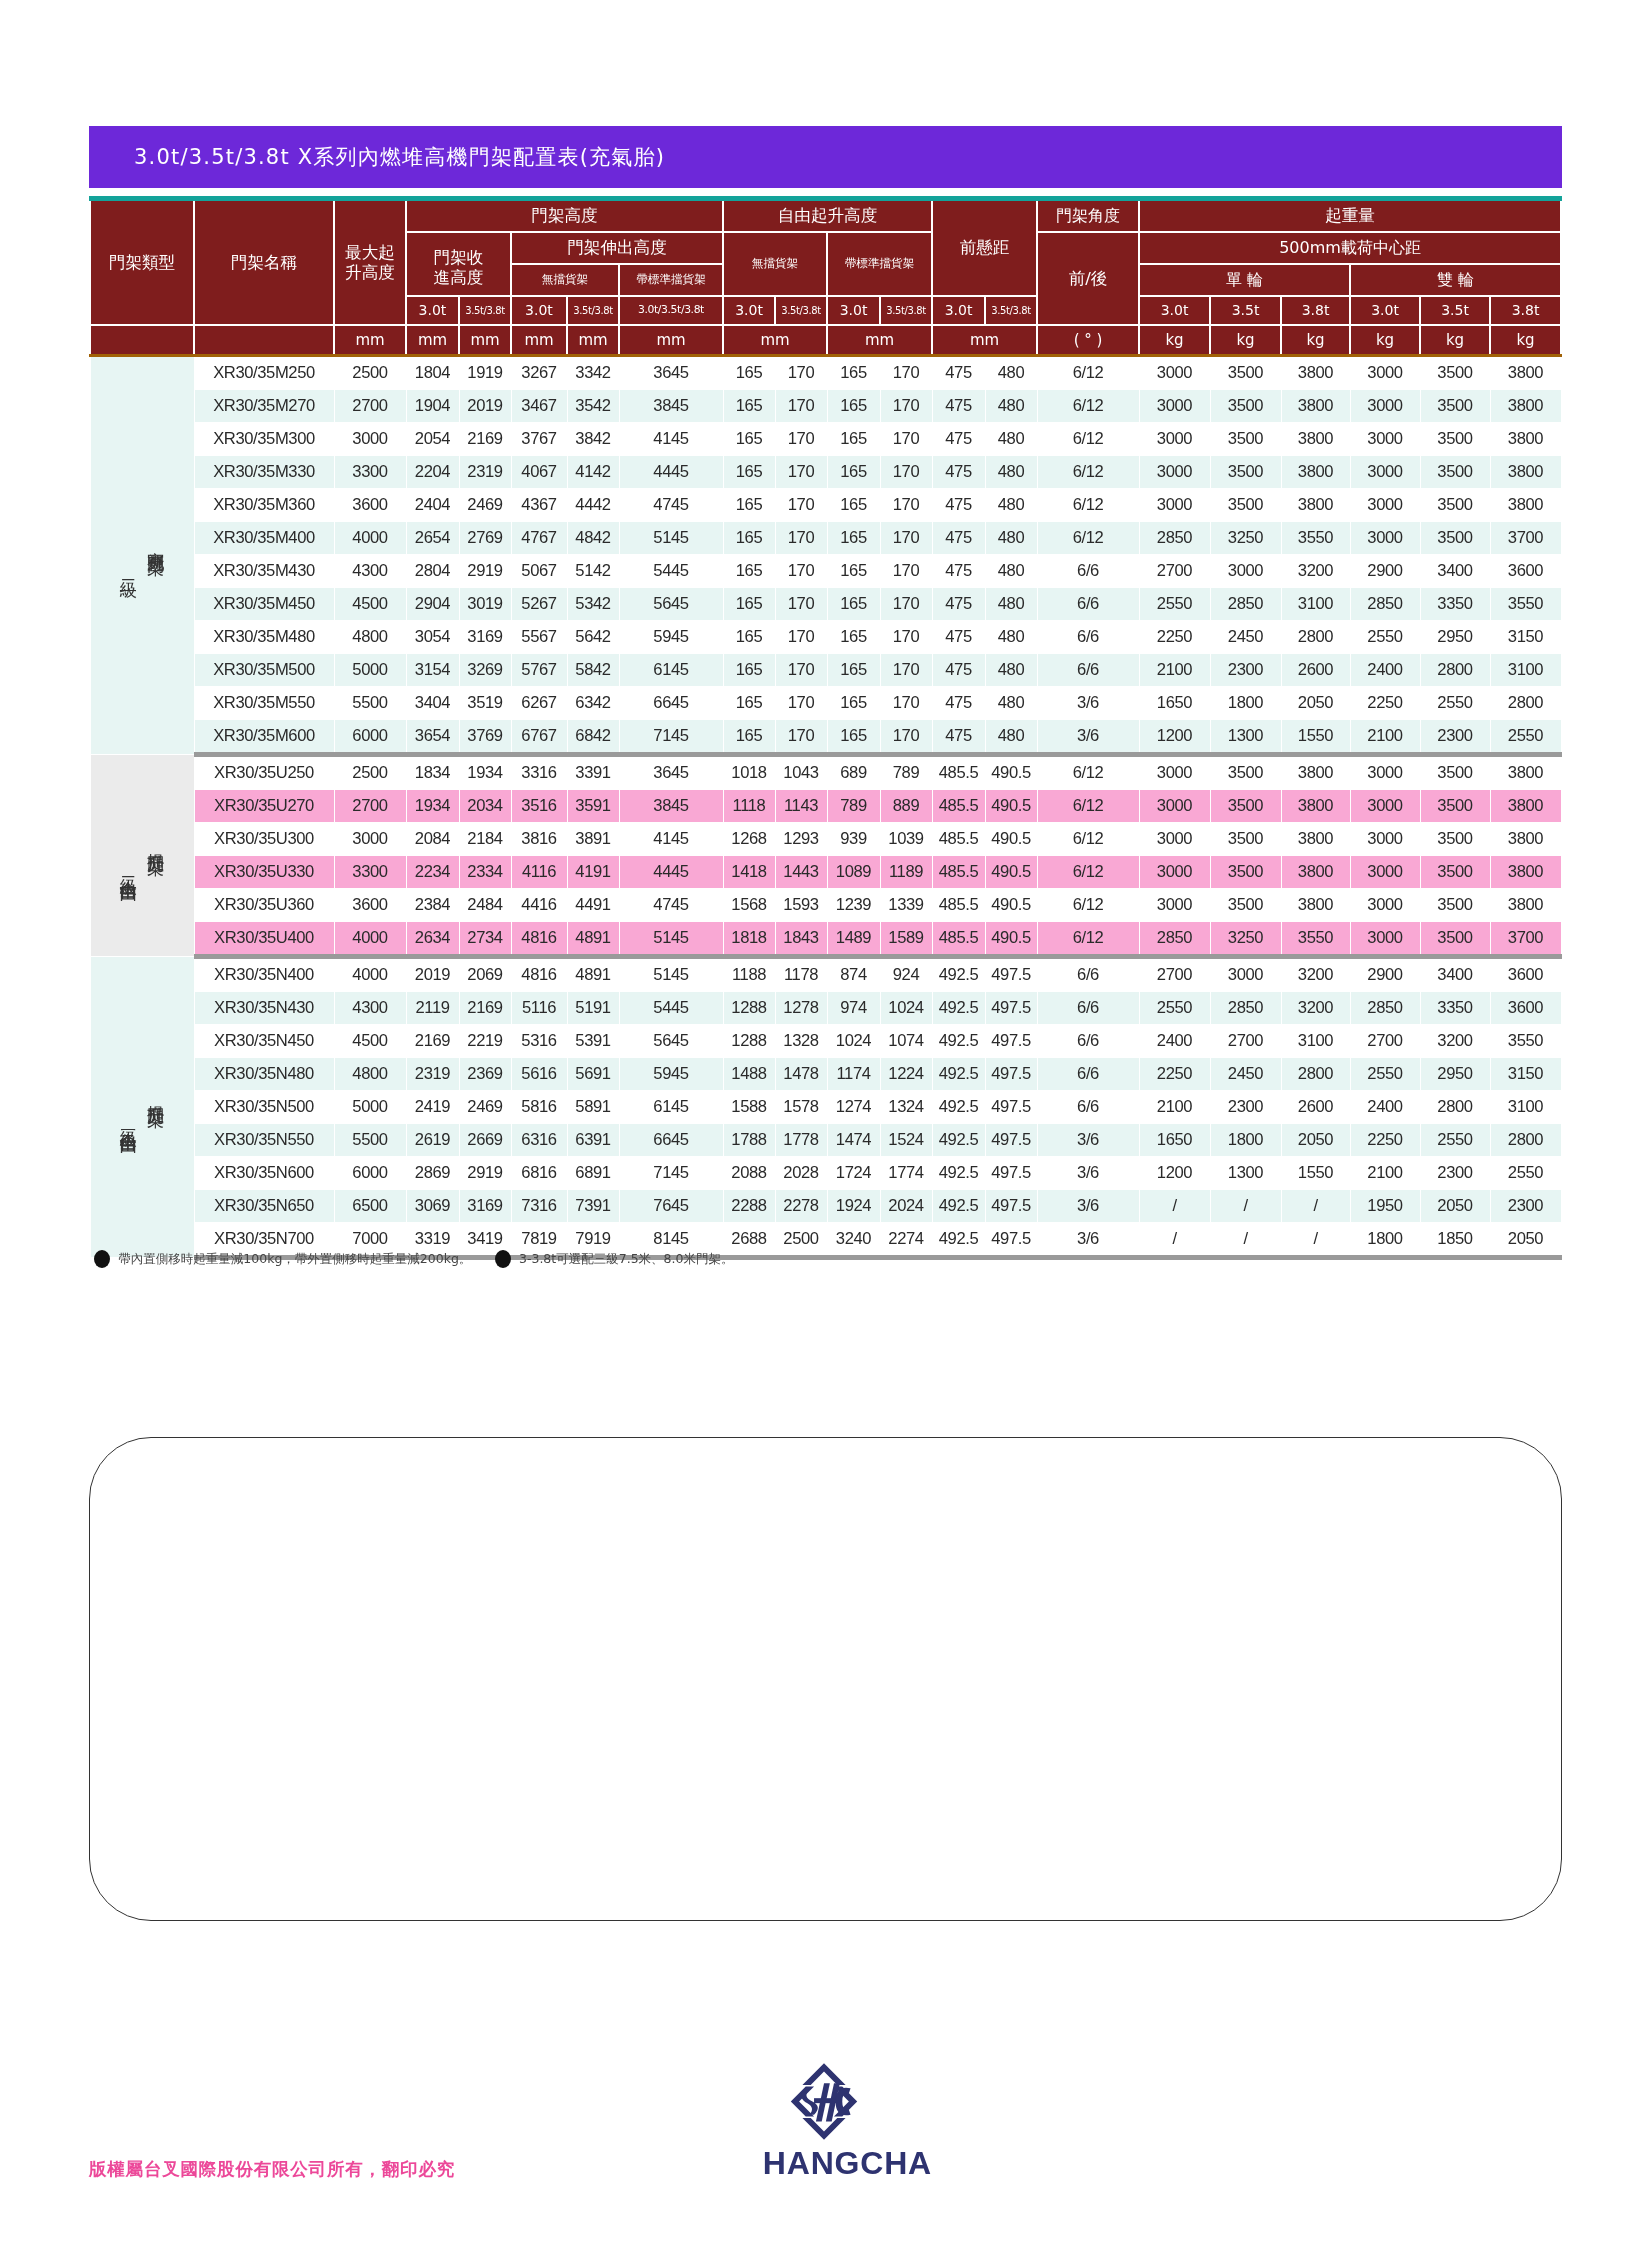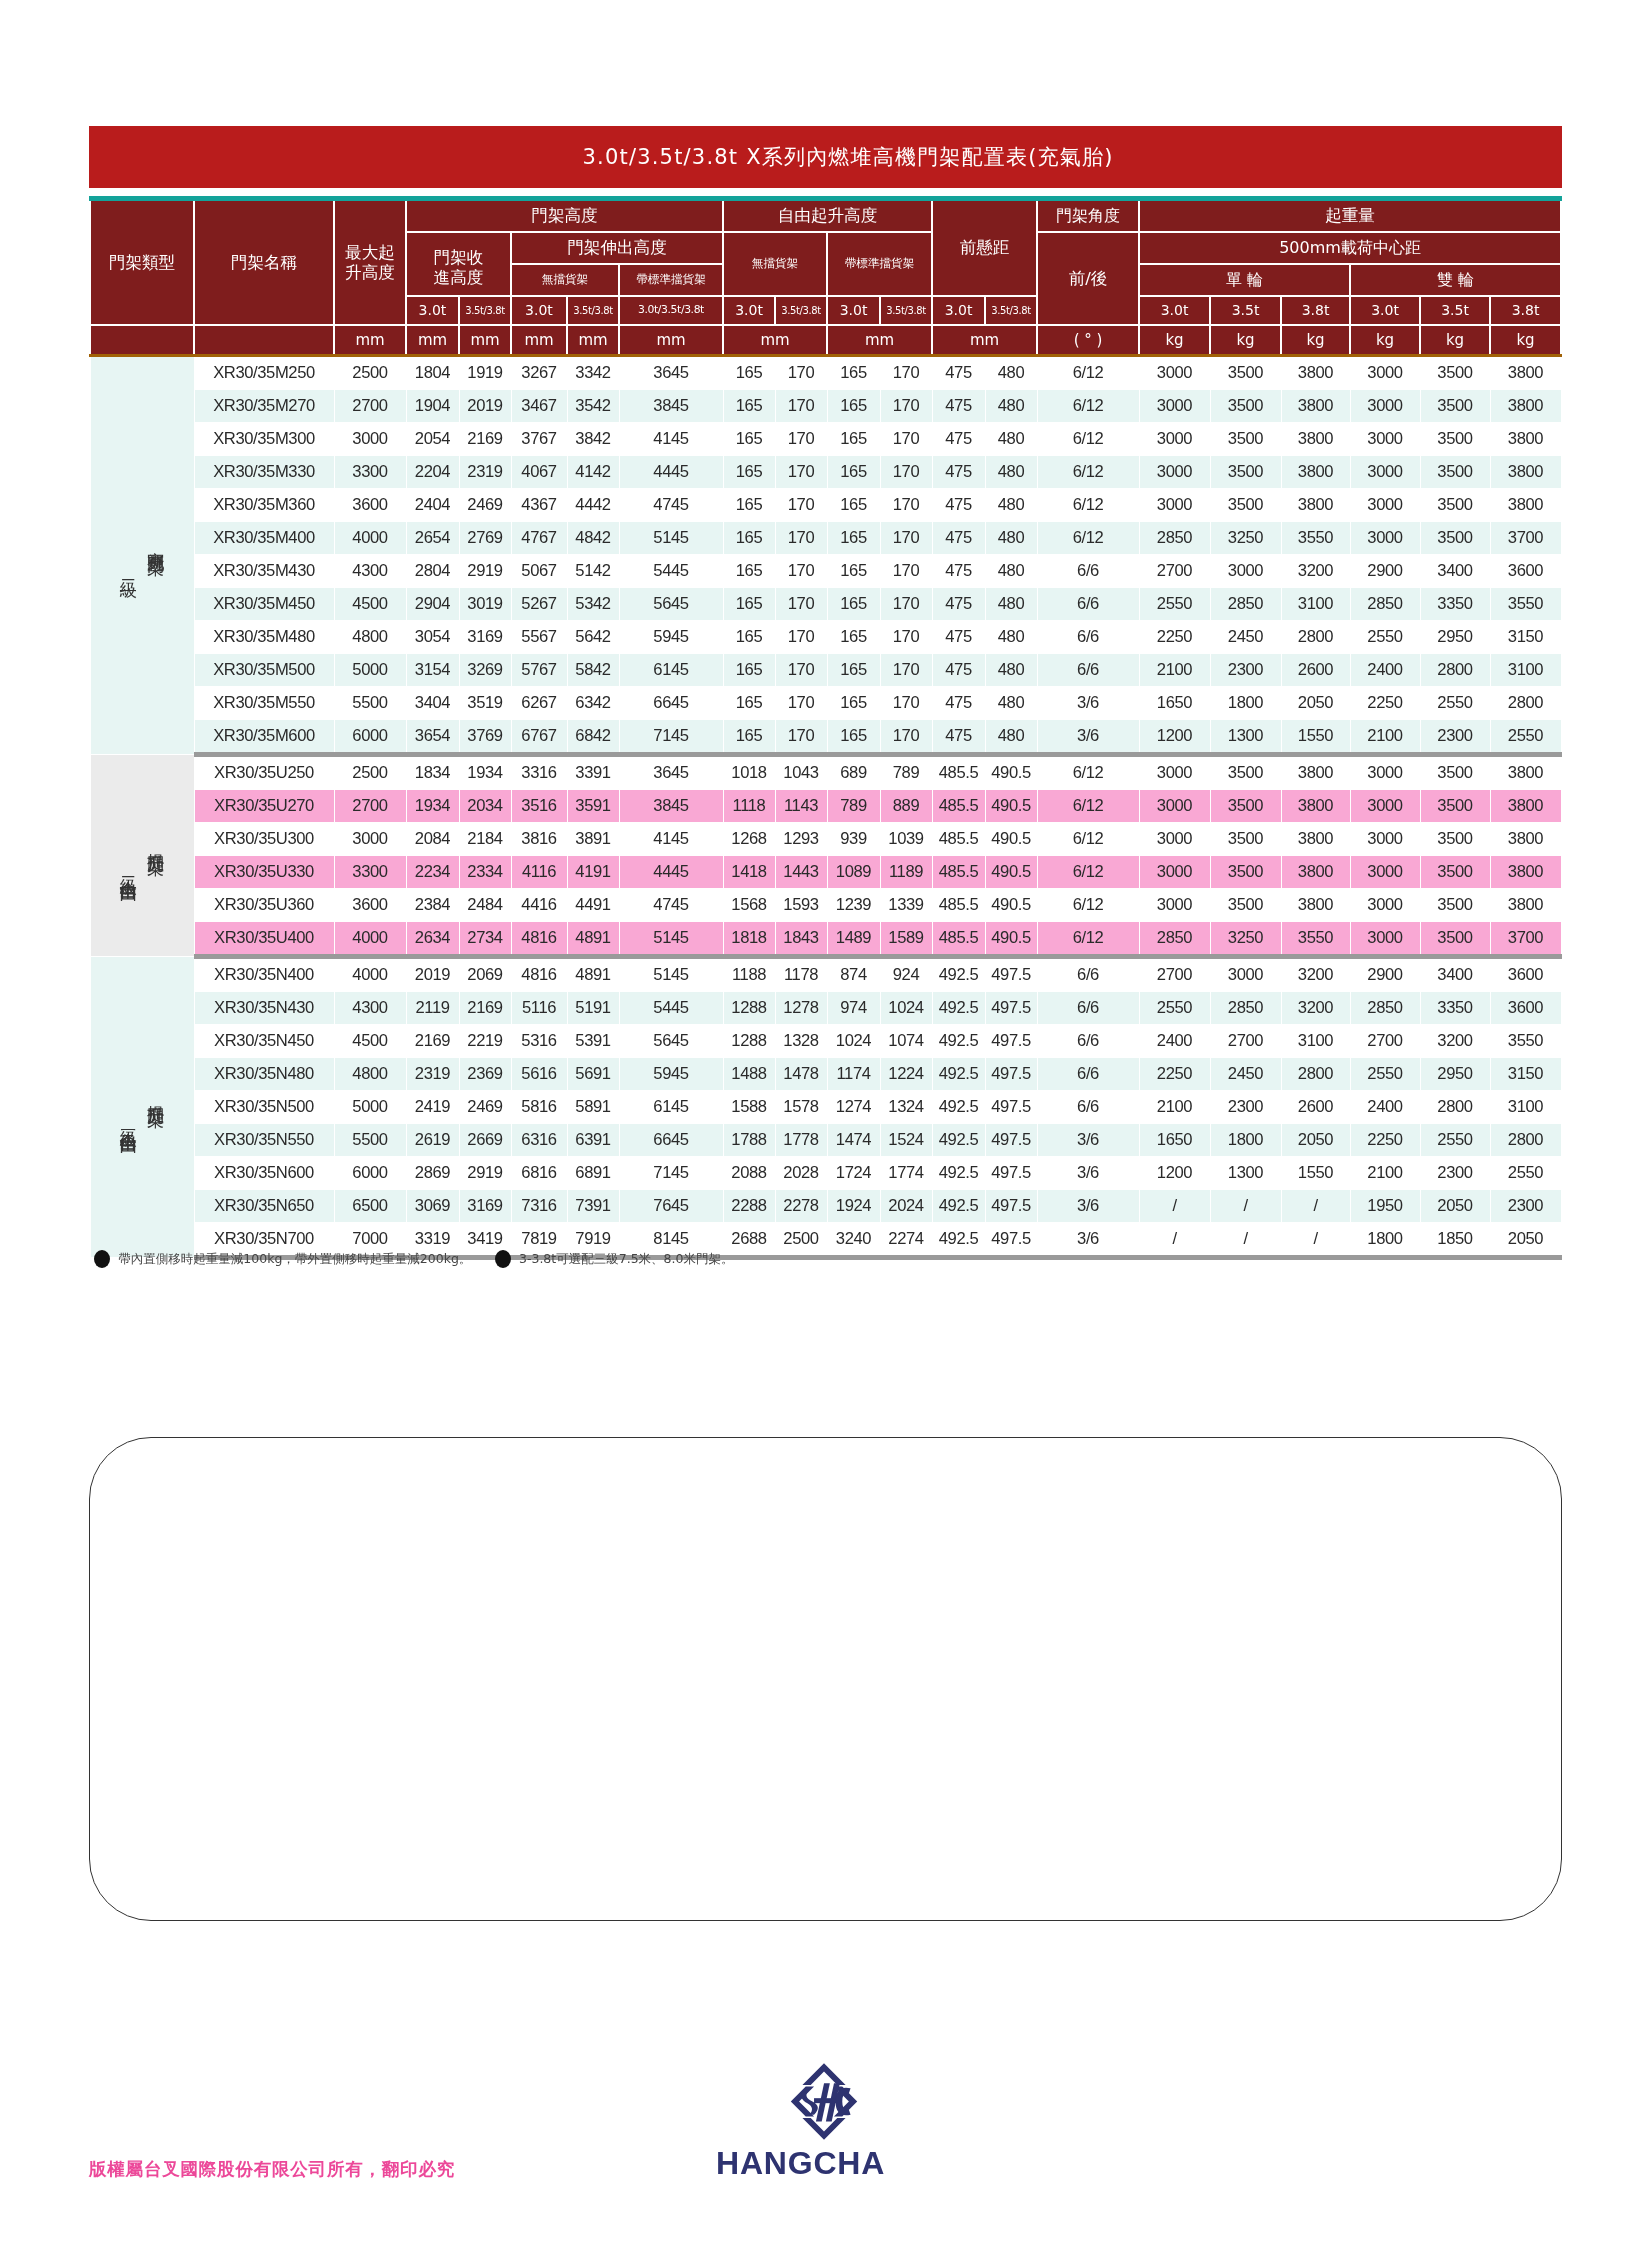--- a/index.html
+++ b/index.html
@@ -1,17 +1,17 @@
 <!DOCTYPE html>
 <html style="font-size:13.3px"><head>
 <meta charset="utf-8">
 <style>
   html,body{margin:0;padding:0;background:#ffffff;}
   body{width:1648px;height:2250px;position:relative;font-family:"Liberation Sans","DejaVu Sans",sans-serif;color:#222;overflow:hidden;}
-  .title-bar{position:absolute;left:89px;top:126px;width:1473px;height:62px;background:#b91c1c;color:#fff;box-sizing:border-box;padding-left:45px;font-family:"DejaVu Sans",sans-serif;font-size:21px;line-height:62px;letter-spacing:1.2px;text-align:center;}
+  .title-bar{position:absolute;left:89px;top:126px;width:1473px;height:62px;background:#6d28d9;color:#fff;box-sizing:border-box;padding-left:45px;font-family:"DejaVu Sans",sans-serif;font-size:21px;line-height:62px;letter-spacing:1.2px;}
   .table-wrap{position:absolute;left:89px;top:196px;width:1473px;}
   table.spec{border-collapse:collapse;table-layout:fixed;width:1473px;}
   table.spec th{background:#7f1d1d;color:#fff;font-weight:normal;font-family:"DejaVu Sans",sans-serif;border:2.5px solid #fff;padding:0;text-align:center;line-height:1.2;}
   table.spec thead tr:first-child th{border-top:5px solid #13a39a;}
   table.spec thead tr.units th{border-bottom:3px solid #a16207;font-size:15px;height:27.5px;}
   th.h-main{font-size:16.6px;}
   th.h-sub{font-size:16px;}
   th.h-small{font-size:11.6px;}
   th.h-ton{font-size:14px;height:27px;}
   th.h-tiny{font-size:10px;letter-spacing:-0.4px;}
@@ -24,21 +24,21 @@
   .vgroup{display:flex;justify-content:center;align-items:center;gap:3.3px;}
   .vcol{writing-mode:vertical-rl;text-orientation:upright;font-family:"DejaVu Sans",sans-serif;font-size:17.5px;color:#333;letter-spacing:1.7px;}
   .vcol.offset{margin-top:-25px;}
   .vcol.low{margin-top:25px;}
   .notes{position:absolute;left:94px;top:1250px;font-family:"DejaVu Sans",sans-serif;font-size:12.5px;color:#444;display:flex;align-items:center;gap:8.3px;}
   .bullet{display:inline-block;width:16px;height:18.3px;border-radius:50%;background:#111;}
   .note-text{margin-right:15px;}
   .rounded-box{position:absolute;left:89px;top:1437px;width:1473px;height:484px;border:1.7px solid #333;border-radius:62px;box-sizing:border-box;}
   .copyright{position:absolute;left:89px;top:2157px;font-family:"DejaVu Sans",sans-serif;font-size:17.5px;color:#ec4899;letter-spacing:0.8px;font-weight:bold;}
   .logo{position:absolute;left:716px;top:2060px;width:216px;height:125px;}
-  .logo-text{position:absolute;left:0;top:85px;width:216px;text-align:left;font-family:"Liberation Sans",sans-serif;font-weight:bold;font-size:32px;color:#2e3370;letter-spacing:0.8px;}
+  .logo-text{position:absolute;left:0;top:85px;width:216px;text-align:right;font-family:"Liberation Sans",sans-serif;font-weight:bold;font-size:32px;color:#2e3370;letter-spacing:0.8px;}
 </style>
 </head>
 <body>
 
 <div class="title-bar">3.0t/3.5t/3.8t X系列內燃堆高機門架配置表(充氣胎)</div>
 
 <div class="table-wrap">
   <table class="spec">
     <colgroup>
       <col style="width:104px">

